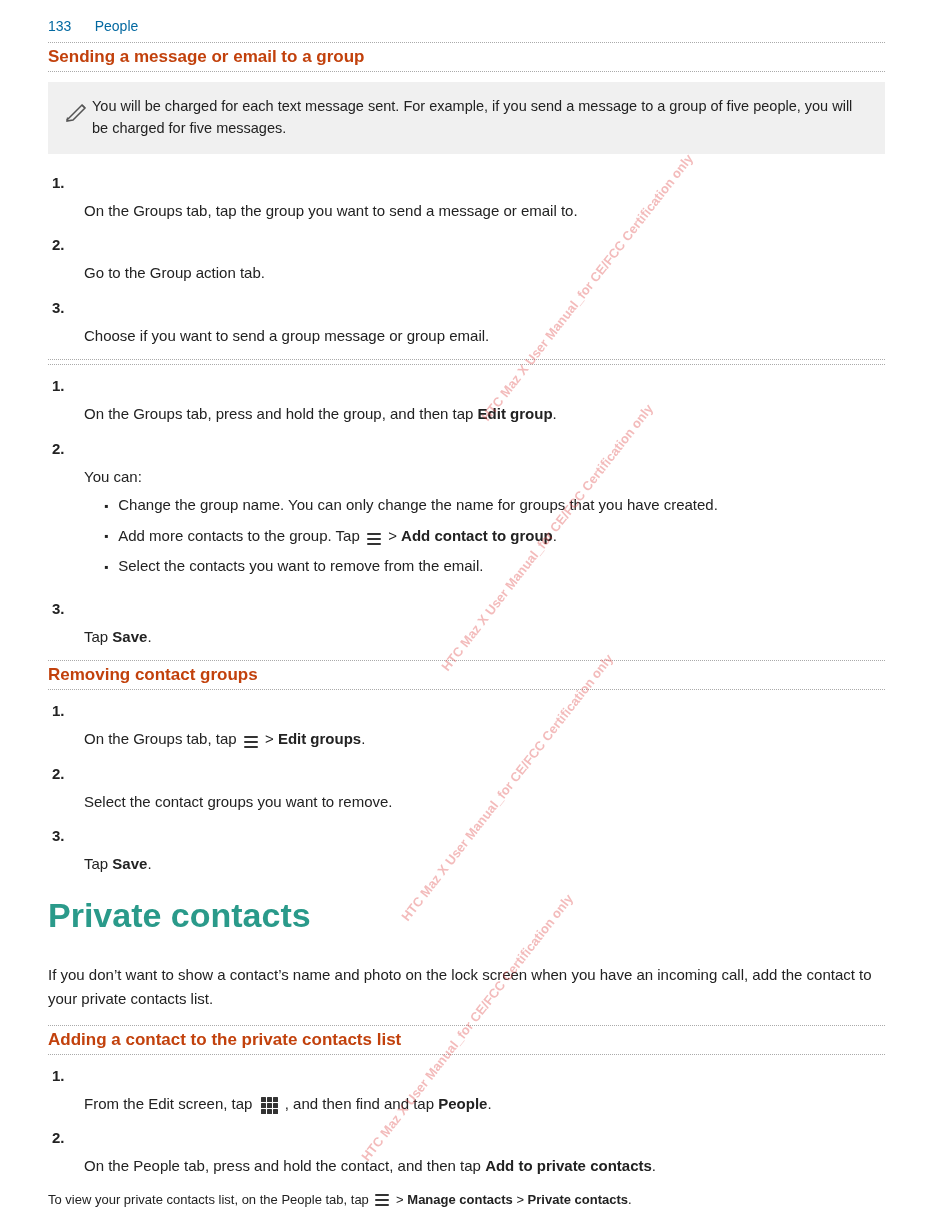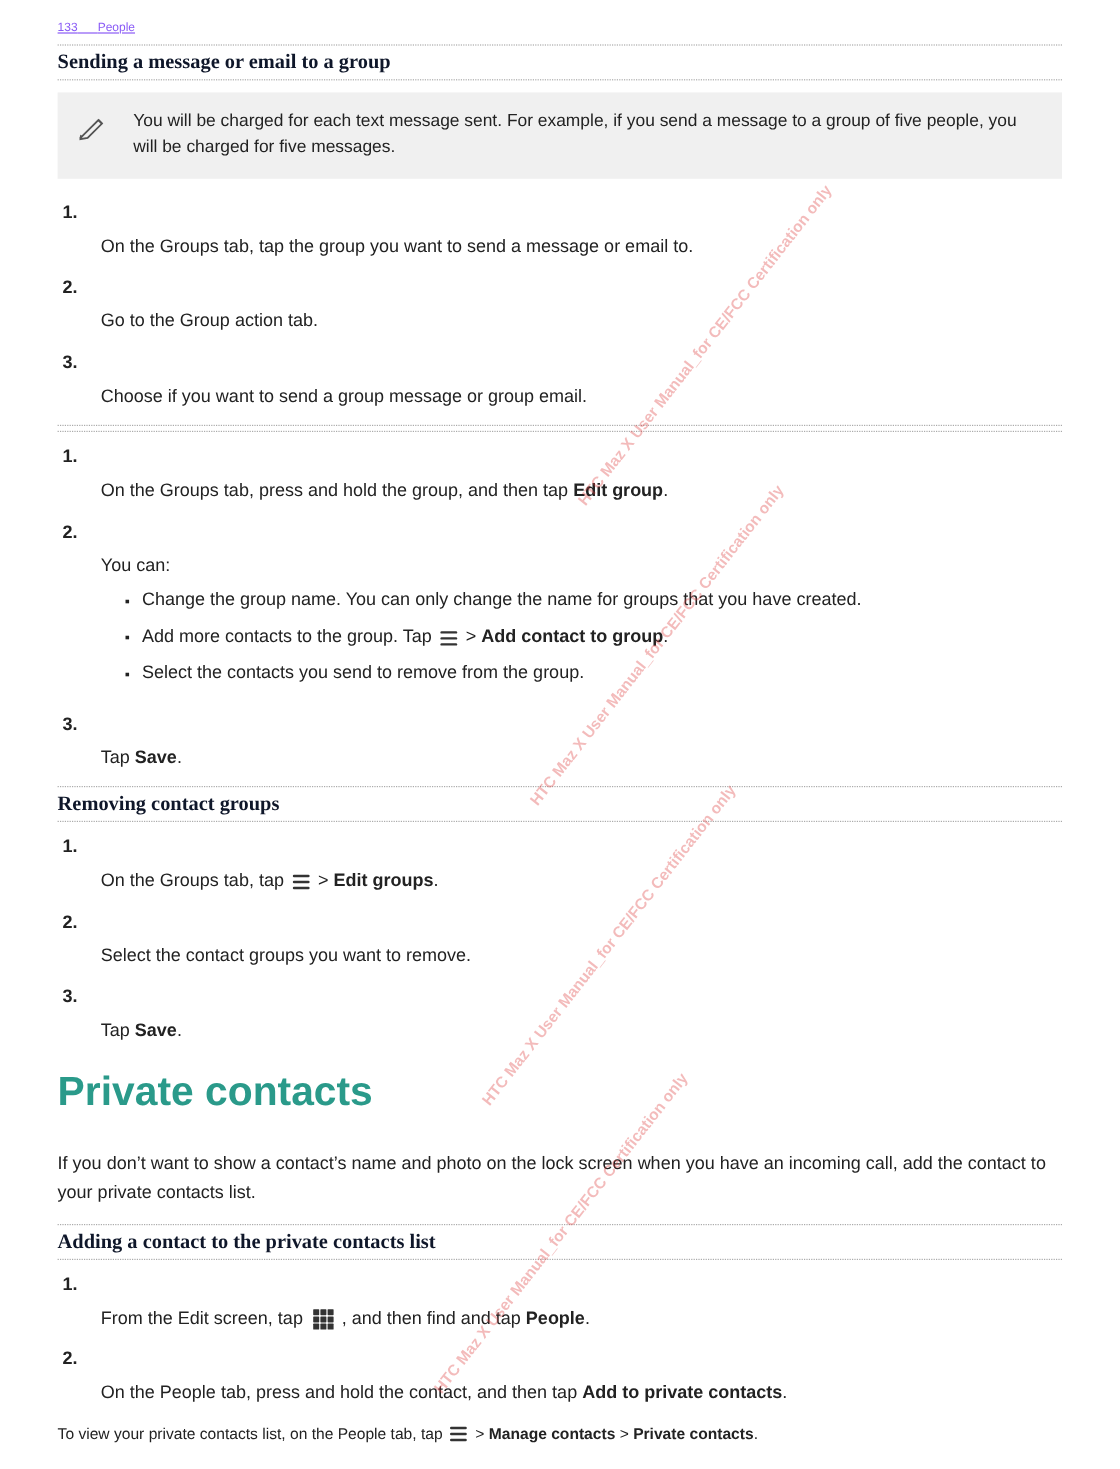--- a/index.html
+++ b/index.html
@@ -11,52 +11,51 @@
       width: 933px;
       min-height: 1224px;
       position: relative;
       overflow: hidden;
     }
     .page {
       padding: 18px 48px 30px 48px;
       position: relative;
     }
     .page-header {
-      font-size: 10px;
-      color: #8b5cf6;
+      font-size: 14px;
+      color: #0369a1;
       margin-bottom: 8px;
       font-family: Arial, sans-serif;
-      text-decoration: underline;
     }
     .section-divider {
       border: none;
       border-top: 1px dotted #aaa;
       margin: 6px 0 0 0;
     }
     .section-title {
-      color: #0f172a;
-      font-family: Liberation Serif, serif;
+      color: #c2410c;
+      font-family: Liberation Sans, sans-serif;
       font-size: 17px;
       font-weight: bold;
       margin-top: 4px;
       margin-bottom: 2px;
     }
     .section-divider-bottom {
       border: none;
       border-top: 1px dotted #aaa;
       margin: 4px 0 10px 0;
     }
     .note-box {
       background: #f0f0f0;
       border-left: none;
       display: flex;
       align-items: flex-start;
       padding: 14px 18px 14px 14px;
       margin: 10px 0 18px 0;
-      gap: 21px;
+      gap: 2px;
     }
     .note-icon {
       font-size: 22px;
       color: #555;
       margin-top: 2px;
       flex-shrink: 0;
     }
     .note-text {
       font-family: Arial, sans-serif;
       font-size: 14.5px;
@@ -240,21 +239,21 @@
                 <svg viewBox="0 0 16 14" fill="#333">
                   <rect x="1" y="1" width="14" height="2" rx="1"></rect>
                   <rect x="1" y="6" width="14" height="2" rx="1"></rect>
                   <rect x="1" y="11" width="14" height="2" rx="1"></rect>
                 </svg>
               </span>
               &gt; <strong>Add contact to group</strong>.
             </span>
           </li>
           <li>
-            <span>Select the contacts you send to remove from the group.</span>
+            <span>Select the contacts you want to remove from the email.</span>
           </li>
         </ul>
       </span>
     </li>
     <li>
       <span class="num">3.</span>
       <span class="content">
         <span>Tap </span><strong>Save</strong><span>.</span>
       </span>
     </li>

